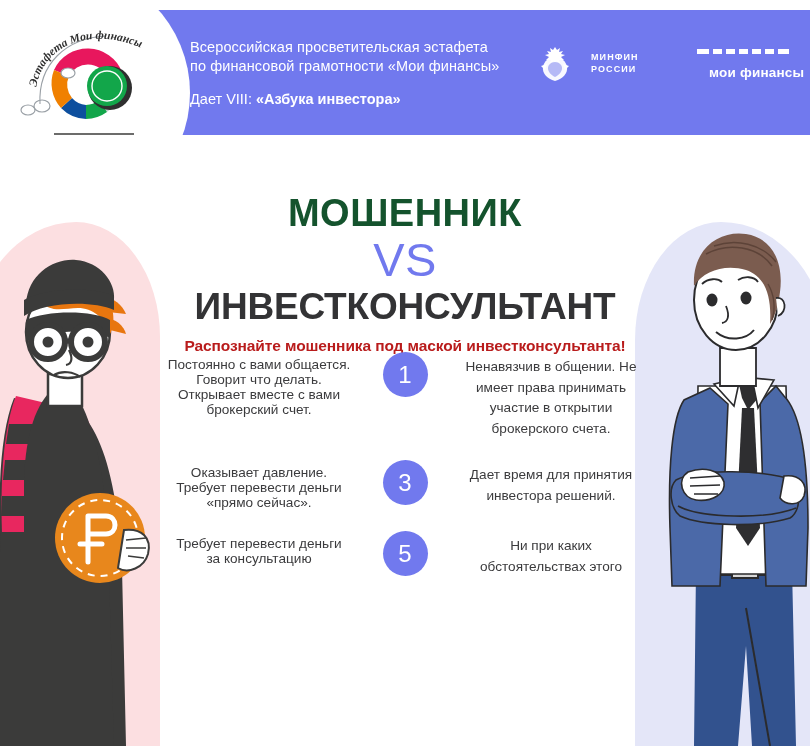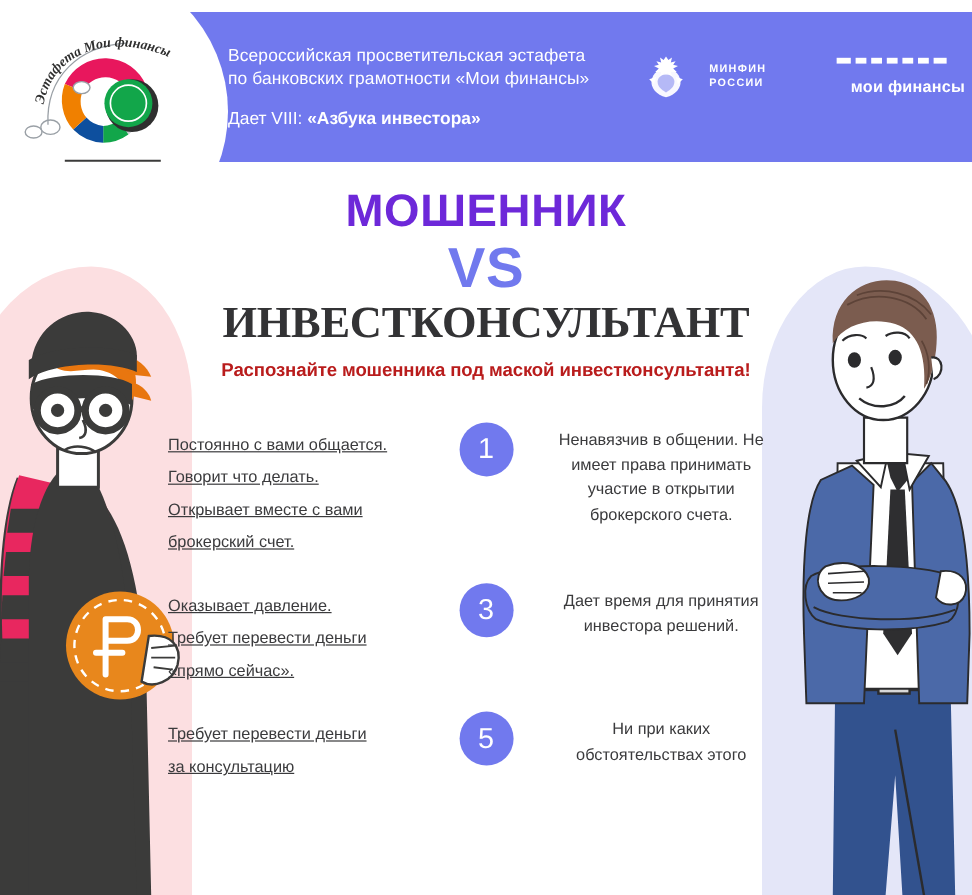--- a/index.html
+++ b/index.html
@@ -125,38 +125,38 @@
   .title-block {
     position: absolute;
     left: 140px; top: 155px;
     width: 530px;
     text-align: center;
     z-index: 4;
   }
   .t-line1 {
     font-size: 38px;
     font-weight: 700;
-    color: #6d28d9;
+    color: #14532d;
     letter-spacing: .5px;
     line-height: 42px;
+    margin-top: 37px;
   }
   .t-vs {
     font-size: 47px;
-    font-weight: 700;
+    font-weight: 400;
     color: #7179ee;
     line-height: 52px;
     letter-spacing: .5px;
   }
   .t-line2 {
     font-size: 37px;
     font-weight: 700;
     color: #333335;
     letter-spacing: -.2px;
     line-height: 42px;
-    font-family: Liberation Serif, serif;
   }
   .subtitle {
     margin-top: 9px;
     font-size: 15.5px;
     font-weight: 700;
     color: #b91c1c;
     letter-spacing: -.1px;
   }
 
   
@@ -166,27 +166,26 @@
     width: 530px;
     z-index: 4;
   }
   .row {
     display: grid;
     grid-template-columns: 238px 54px 238px;
     align-items: start;
     margin-bottom: 21px;
   }
   .cell-left {
-    text-align: left;
+    text-align: center;
     font-size: 13.6px;
-    line-height: 27px;
+    line-height: 15px;
     color: #3b3b3d;
     padding-top: 5px;
     white-space: pre-line;
-    text-decoration: underline;
   }
   .cell-right {
     text-align: center;
     font-size: 13.6px;
     line-height: 20.5px;
     color: #3b3b3d;
     padding-top: 5px;
     white-space: pre-line;
   }
   .badge-wrap { display: flex; justify-content: center; }
@@ -329,21 +328,21 @@
     <defs>
         <path id="capArc" d="M22 72 C28 24 82 6 136 34"></path>
       </defs>
     <text font-family="'Liberation Serif', serif" font-size="11.5" font-weight="700" fill="#2f2f2f" font-style="italic">
       <textPath href="#capArc" startOffset="2%">Эстафета Мои финансы</textPath>
     </text>
   </svg>
 
   <div class="header-text">
     <div class="header-title">Всероссийская просветительская эстафета
-по банковских грамотности «Мои финансы»</div>
+по финансовой грамотности «Мои финансы»</div>
     <div class="header-stage">
       <span>Дает VIII: </span><b>«Азбука инвестора»</b>
     </div>
   </div>
 
   <div class="minfin-logo">
     <svg class="minfin-emblem" viewBox="0 0 32 38">
       <g fill="#ffffff">
         <path d="M16 3 L18 6 L21 4 L20 8 L24 7 L22 10 L26 11 L22 13 L25 16 L20 16 L21 20 L17 17 L16 21 L15 17 L11 20 L12 16 L7 16 L10 13 L6 11 L10 10 L8 7 L12 8 L11 4 L14 6 Z"></path>
         <path d="M16 13 C10 13 5 17 4 23 C3 29 8 35 16 37 C24 35 29 29 28 23 C27 17 22 13 16 13 Z" opacity="0.95"></path>

